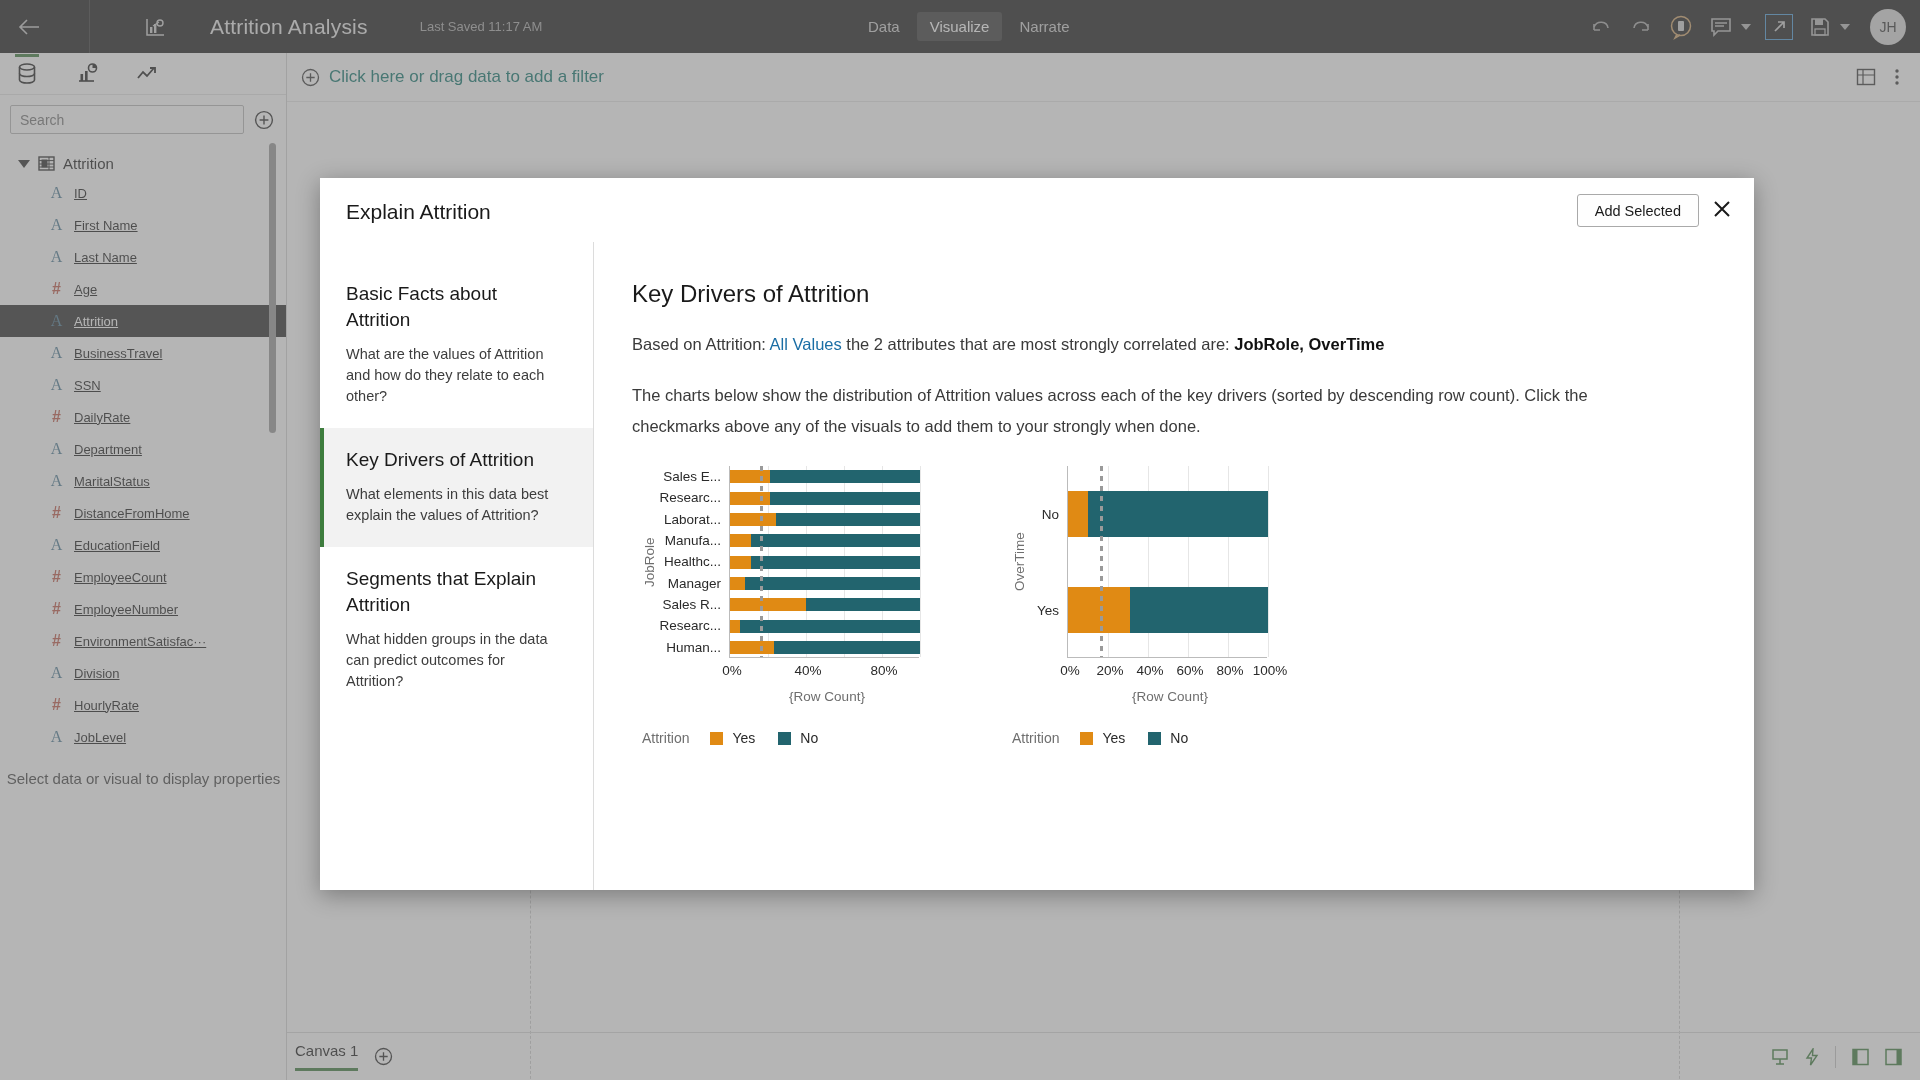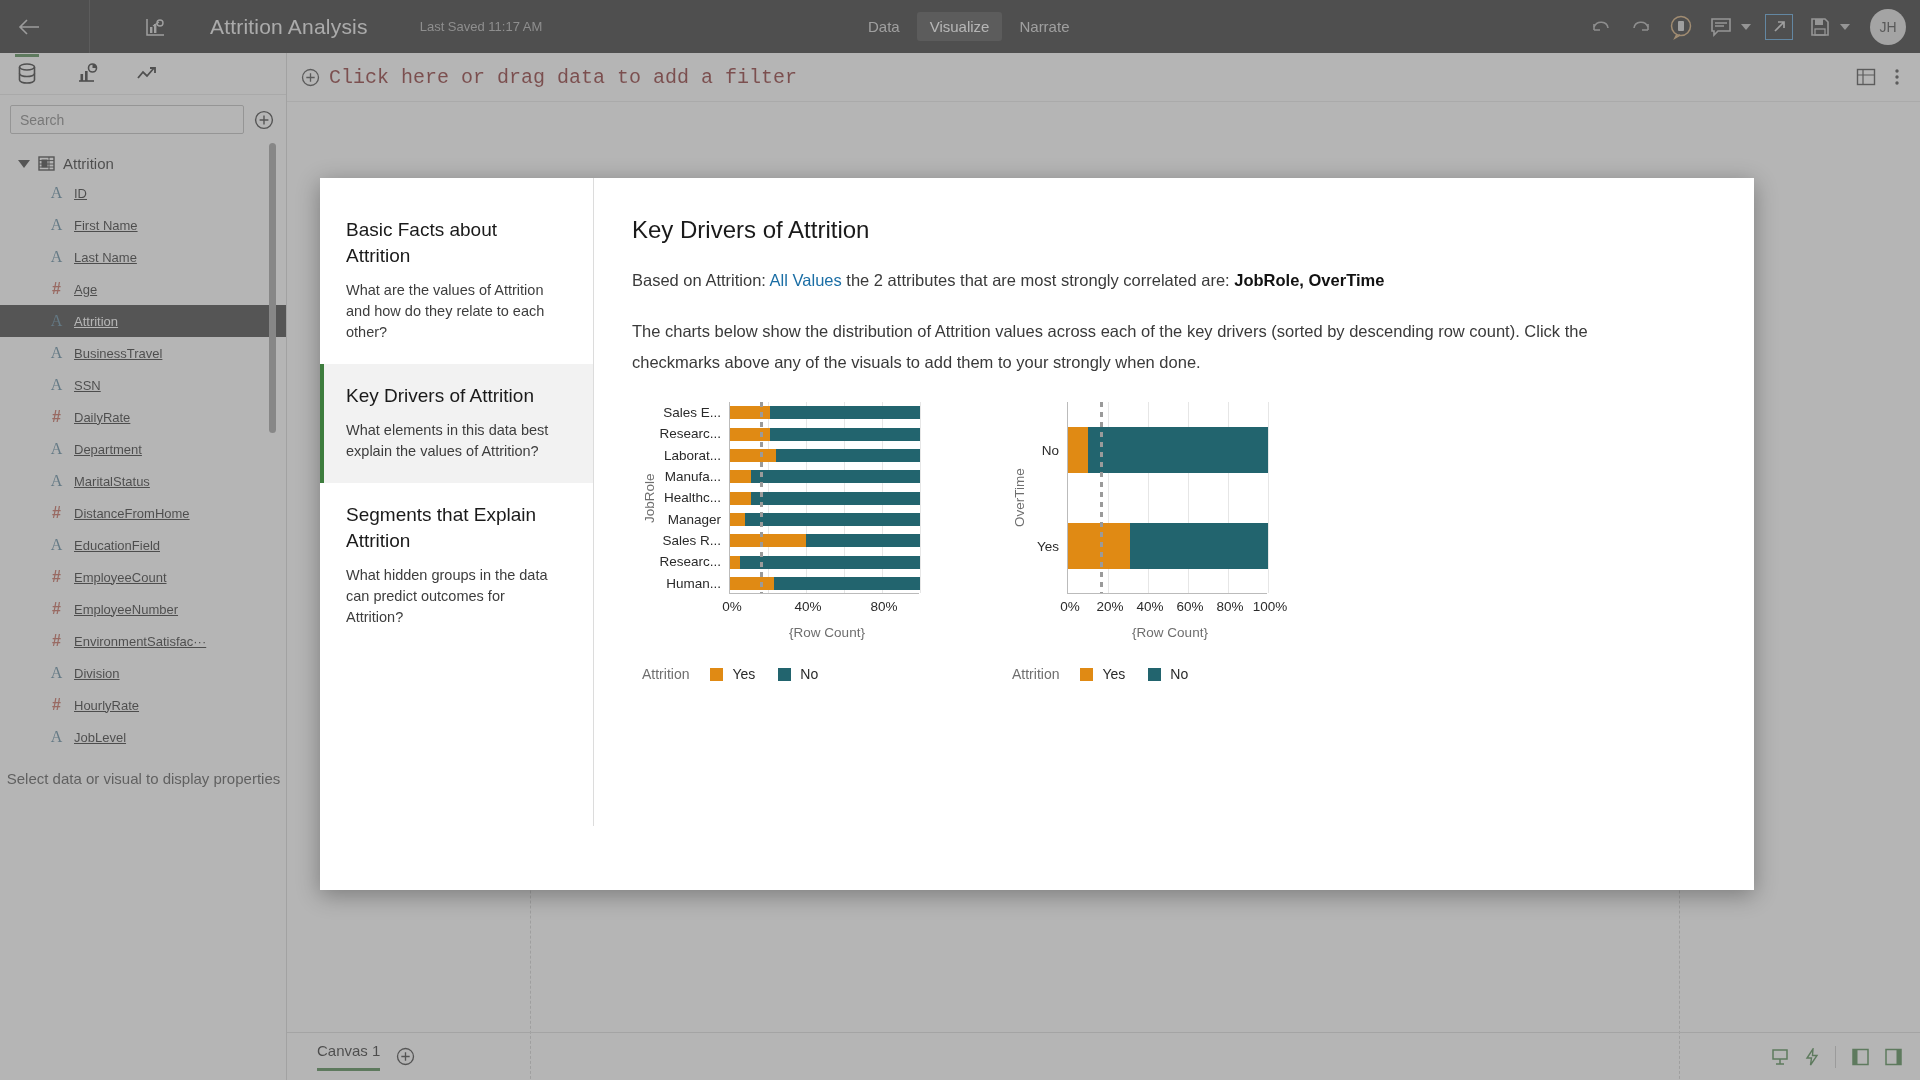--- a/index.html
+++ b/index.html
@@ -69,26 +69,26 @@
   .ftype.txt { color: #4d7c96; }
   .ftype.num { color: #c05a4a; font-family: "Liberation Sans", sans-serif; font-weight: 700; font-size: 16px; }
   .field-label { font-size: 13px; color: #1a1a1a; white-space: nowrap; text-decoration: underline; }
   .lp-scroll { position:absolute; right: 10px; top: 90px; width: 7px; height: 290px; background: #9a9a9a; border-radius: 4px;}
   .lp-footer { position:absolute; bottom: 290px; left: 0; width: 287px; text-align: center; color: #444; font-size: 15px; line-height: 23px; }
 
   
   .main { position: absolute; top: 53px; left: 287px; width: 1633px; height: 1027px; background: #ffffff; }
   .filterbar { height: 49px; display: flex; align-items: center; padding-left: 14px; gap: 9px; border-bottom: 1px solid #e6e6e6;}
   .filter-plus { width: 19px; height: 19px; }
-  .filter-text { font-size: 20px; color: #7f1d1d; font-family: Liberation Mono, monospace; }
+  .filter-text { font-size: 17px; color: #0f766e; }
   .fb-right { margin-left: auto; display: flex; align-items: center; gap: 18px; padding-right: 20px; }
   .canvas-area { position: relative; height: 930px; background: #fff; }
   .canvas-card { position: absolute; left: 243px; top: 92px; width: 1150px; height: 910px; border: 1px dashed #cfcfcf; }
   .bottombar { position: absolute; bottom: 0; left: 0; width: 1633px; height: 48px; border-top: 1px solid #d9d9d9; display:flex; align-items:center; }
-  .canvas-tab { margin-left: 30px; font-size: 15px; color: #1a1a1a; padding-bottom: 9px; border-bottom: 3px solid #3e7d3e; cursor: pointer;}
+  .canvas-tab { margin-left: 8px; font-size: 15px; color: #1a1a1a; padding-bottom: 9px; border-bottom: 3px solid #3e7d3e; cursor: pointer;}
   .canvas-add { margin-left: 16px; width: 19px; height: 19px; cursor:pointer;}
   .bb-right { margin-left: auto; display:flex; align-items:center; gap: 16px; padding-right: 18px; }
   .bb-div { width:1px; height: 22px; background:#c5c5c5; }
 
   
   .overlay {
     position: absolute; top: 0; left: 0; width: 1920px; height: 1080px;
     background: rgba(120,120,120,0.55);
   }
   .modal {
@@ -392,20 +392,27 @@
           <rect x="1" y="1.5" width="15" height="15" fill="none" stroke="#3e7d3e" stroke-width="1.5"></rect>
           <rect x="11.5" y="1.5" width="4.5" height="15" fill="#3e7d3e"></rect>
         </svg>
       </div>
     </div>
   </div>
 
   <div class="overlay"></div>
 
   <div class="modal">
+    <div class="modal-head">
+      <div class="modal-title">Explain Attrition</div>
+      <button class="add-sel-btn">Add Selected</button>
+      <svg class="modal-close" viewBox="0 0 24 24">
+        <path d="M5 5 L19 19 M19 5 L5 19" stroke="#1a1a1a" stroke-width="2"></path>
+      </svg>
+    </div>
 
     <div class="modal-body">
       <div class="mnav" id="modal-nav">
           <div class="mnav-item">
             <div class="mnav-title">Basic Facts about Attrition</div>
             <div class="mnav-desc">What are the values of Attrition and how do they relate to each other?</div>
           </div>
           <div class="mnav-item active">
             <div class="mnav-title">Key Drivers of Attrition</div>
             <div class="mnav-desc">What elements in this data best explain the values of Attrition?</div>

